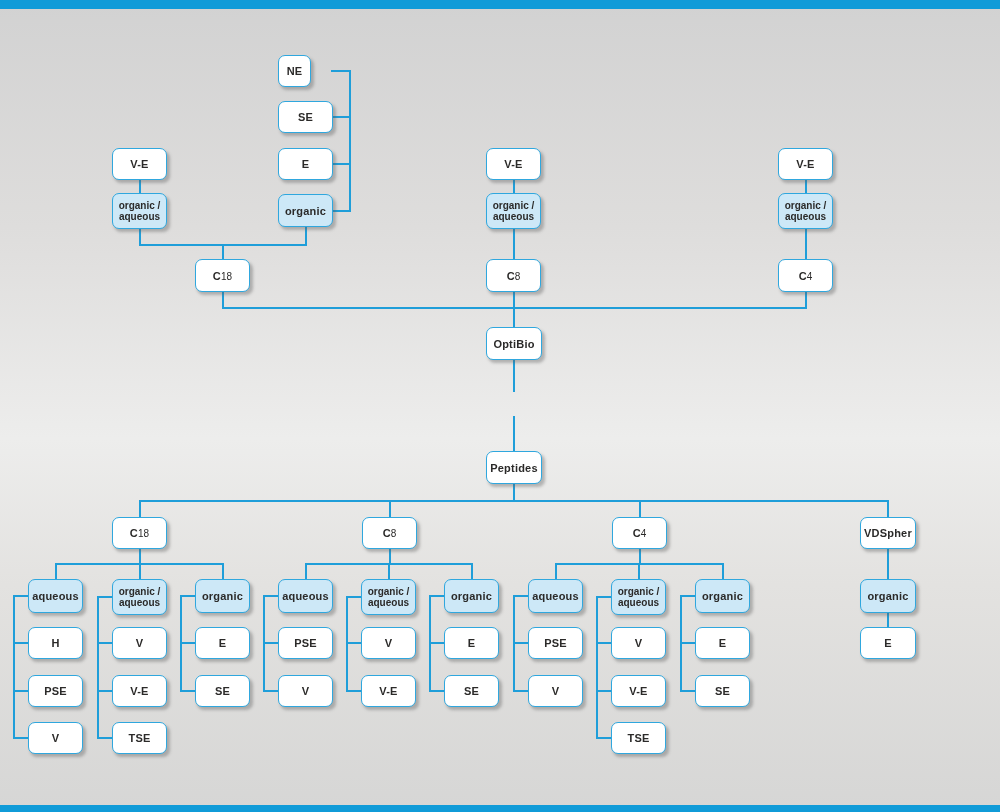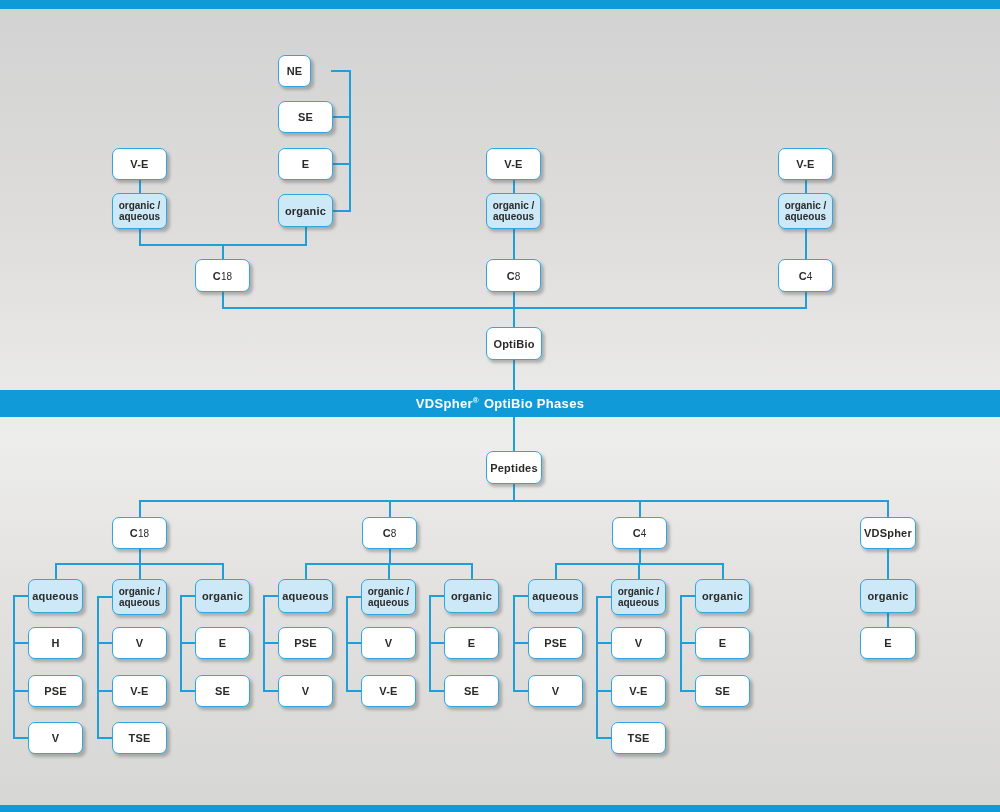--- a/index.html
+++ b/index.html
@@ -276,17 +276,14 @@
       <div class="node" style="left: 695px; top: 627px; width: 55px; height: 32px;">
         <span>E</span>
       </div>
       <div class="node" style="left: 695px; top: 675px; width: 55px; height: 32px;">
         <span>SE</span>
       </div>
       <div class="node" style="left: 860px; top: 627px; width: 56px; height: 32px;">
         <span>E</span>
       </div>
     </div>
-  <div class="banner">
-    <span><span>VDSpher</span><sup>®</sup><span> OptiBio Phases</span></span>
-  </div>
   <div class="bar bottom"></div>
 </div>
 
 </body></html>

